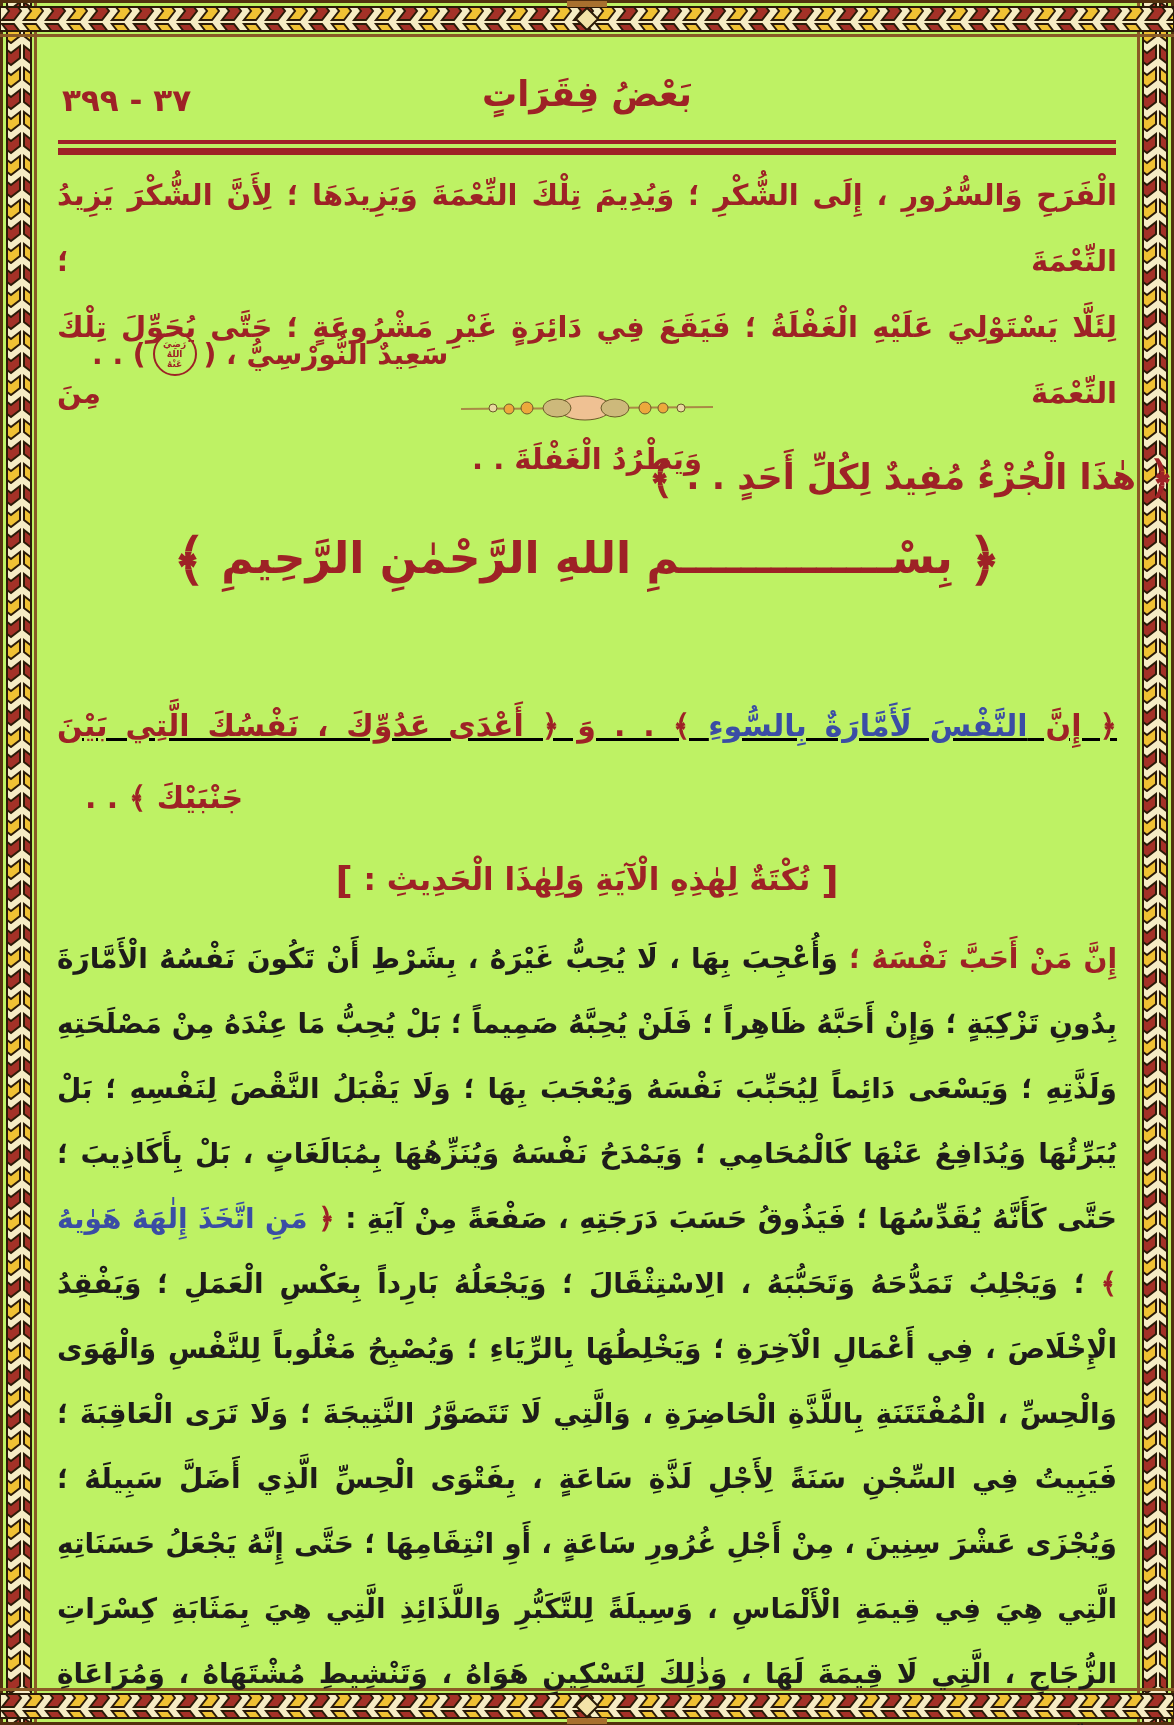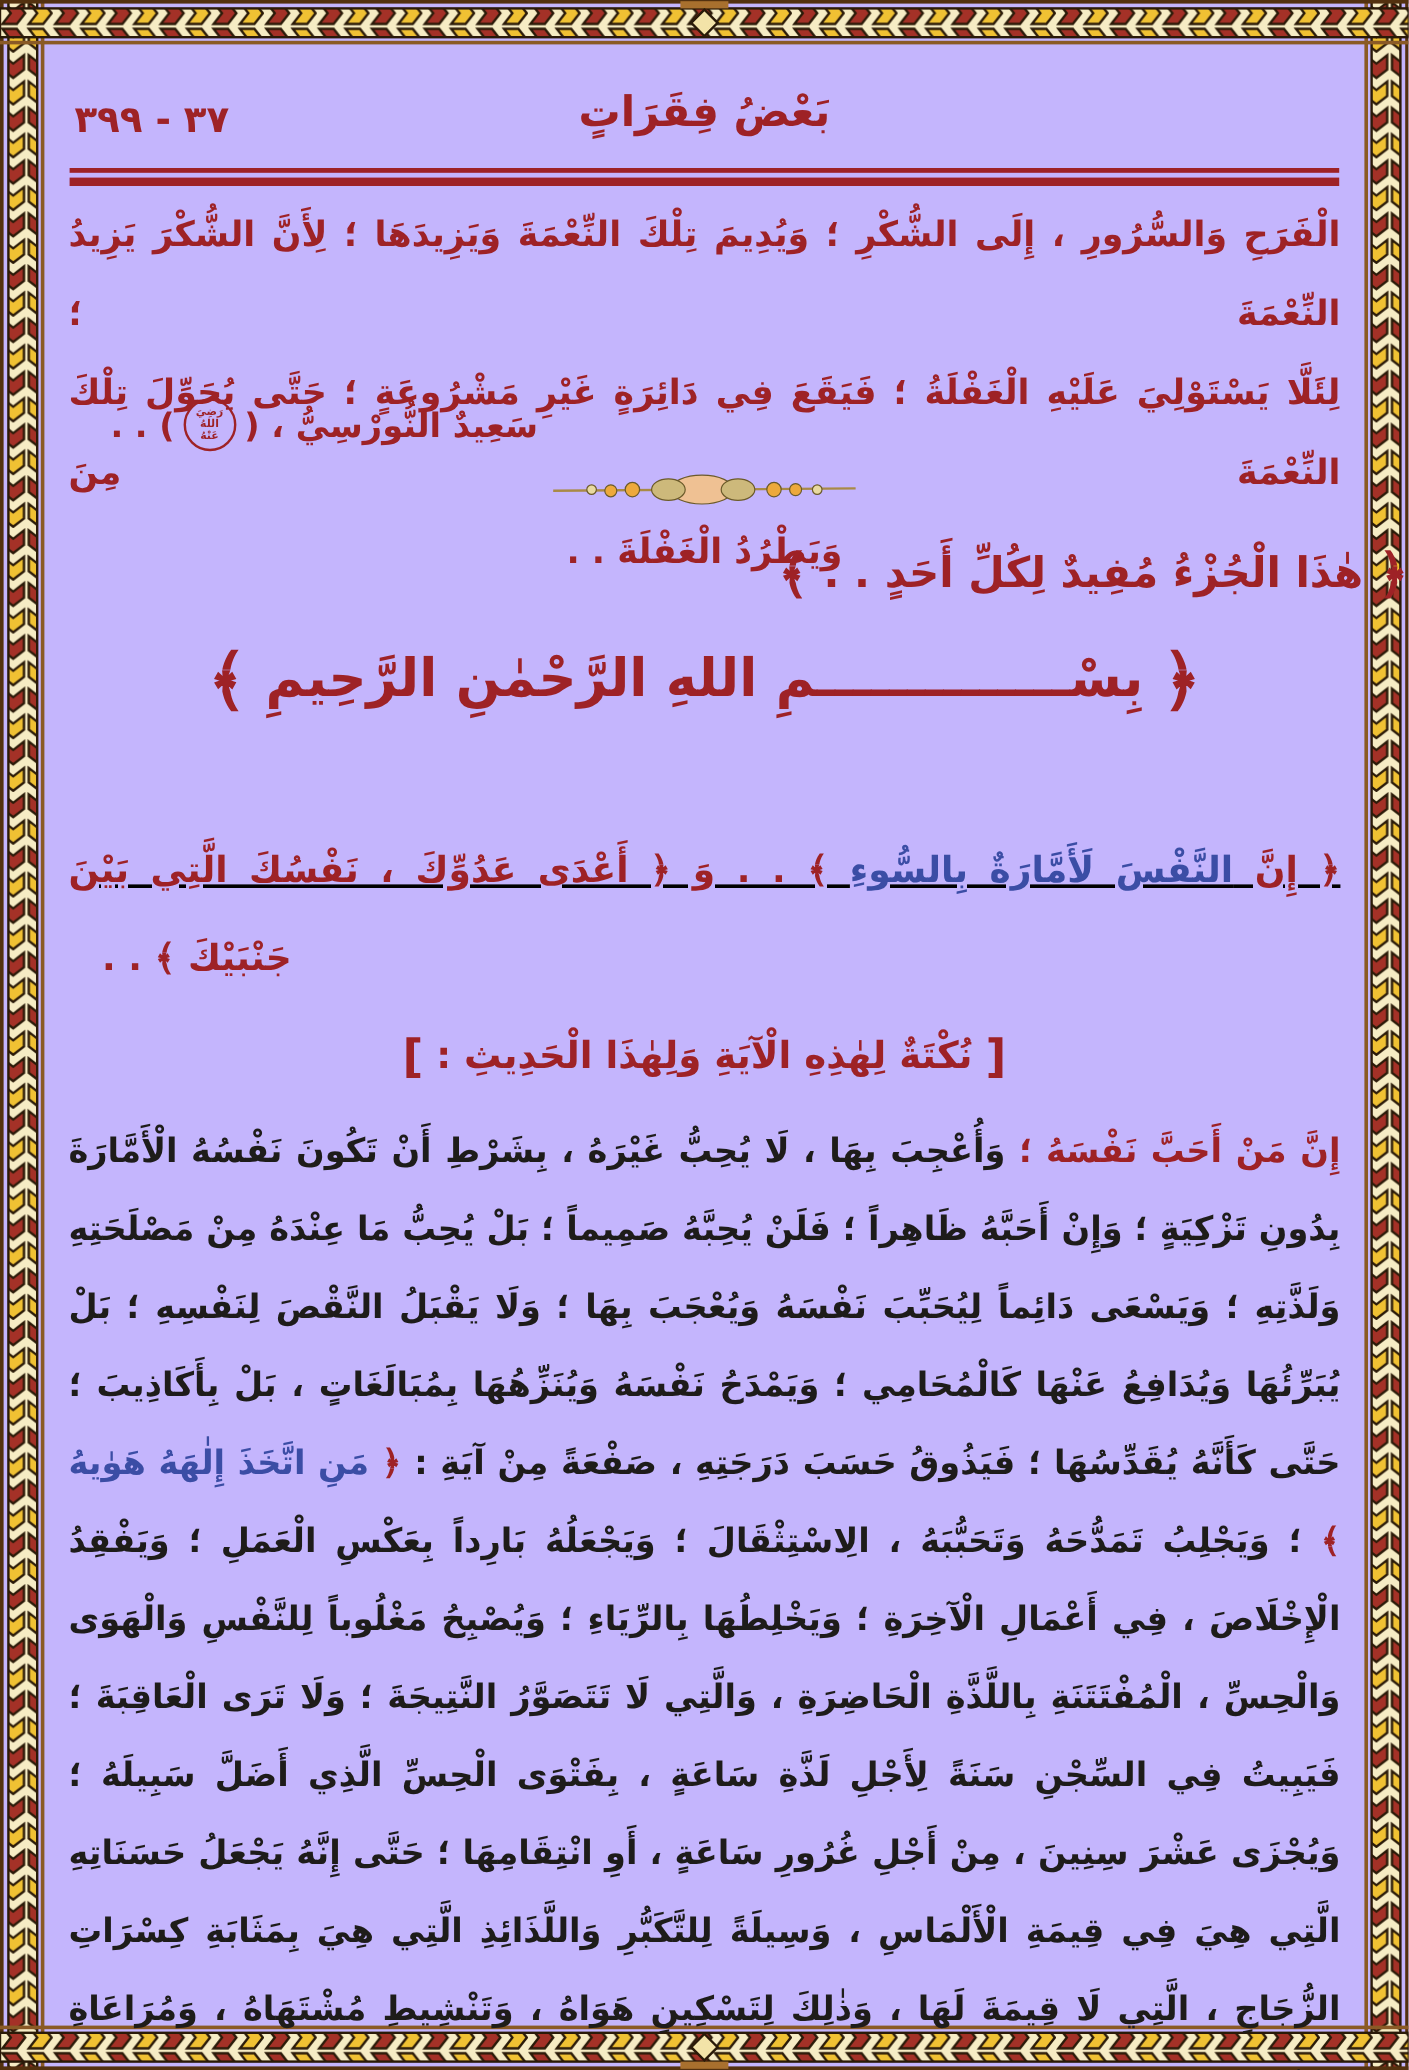--- a/index.html
+++ b/index.html
@@ -4,21 +4,21 @@
 <style>
   :root{
     --red:#9e2226;
     --blue:#3b4da5;
     --ink:#1e1c1a;
   }
   html,body{margin:0;padding:0;background:#fff;}
   .page{
     position:relative;
     width:1174px;height:1725px;
-    background:#c4b5fd;
+    background:#bef264;
     overflow:hidden;
     font-family:"DejaVu Sans",sans-serif;
   }
   .fr{position:absolute;display:block;}
   .fr.t{top:0;left:0;}
   .fr.b{bottom:0;left:0;}
   .fr.l{top:0;left:0;}
   .fr.r{top:0;right:0;}
 
   .page-number{
@@ -61,21 +61,21 @@
   .juz-note{
     position:absolute;top:452px;left:0;right:0;
     text-align:right;direction:rtl;
     color:var(--red);font-size:35px;font-weight:bold;
   }
   .juz-note .bracket{font-size:44px;vertical-align:-4px;}
 
   .basmala{
     position:absolute;top:528px;left:0;right:0;
     text-align:center;direction:rtl;
-    color:var(--red);font-size:44px;font-weight:bold;line-height:76px;
+    color:var(--red);font-size:44px;font-weight:bold;line-height:60px;
   }
   .basmala .bracket{font-size:56px;vertical-align:-6px;}
 
   .quote-l1{
     position:absolute;top:700px;left:57px;right:57px;
     direction:rtl;font-size:30px;font-weight:bold;
     text-align:justify;text-align-last:justify;line-height:52px;text-decoration:underline;
   }
   .quote-l2{
     position:absolute;top:780px;left:57px;right:57px;

